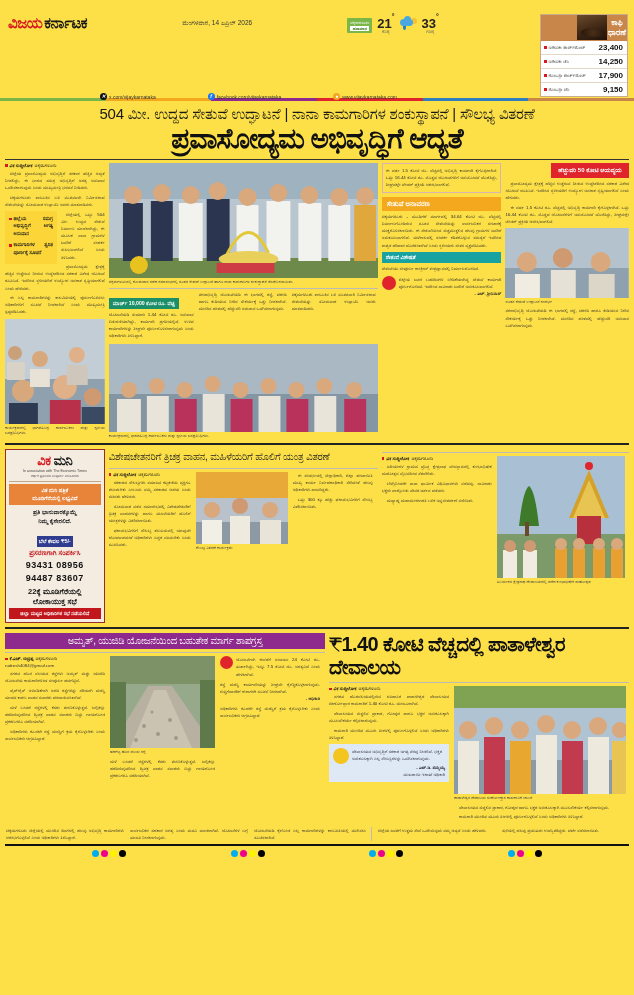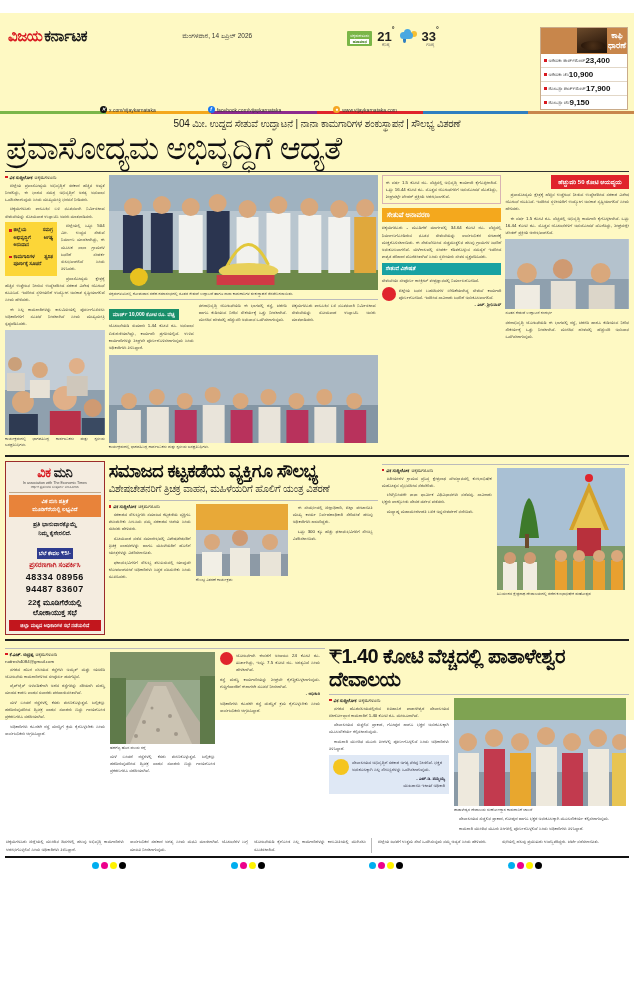--- a/index.html
+++ b/index.html
@@ -2,21 +2,21 @@
 <html><head>
 <meta charset="utf-8">
 <style>
   * { box-sizing: border-box; margin: 0; padding: 0; }
   html, body {
     width: 634px; height: 995px;
     background: #ffffff;
     font-family: "Liberation Sans", sans-serif;
     overflow: hidden;
   }
-  .page { position: relative; width: 634px; height: 707px; background:#fef9c3;margin-top:13px; }
+  .page { position: relative; width: 634px; height: 995px; background:#fde047; }
 
   
   .masthead { position:relative; padding: 14px 8px 0 8px; height:98px; }
   .mh-top { display:flex; align-items:flex-start; justify-content:space-between; height:26px; }
   .vk-logo { display:flex; align-items:baseline; gap:2px; font-weight:bold; font-size:15px; letter-spacing:-0.5px; }
   .vk-logo .red { color:#d81920; }
   .vk-logo .blk { color:#1a1a1a; }
   .mh-date { font-size:6.5px; color:#333; padding-top:5px; }
   .mh-weather { display:flex; align-items:center; gap:5px; padding-top:2px; }
   .wx-badge { background:#7ab648; color:#fff; font-size:4px; line-height:1.25; padding:2px 3px; text-align:center; border-radius:1px; }
@@ -38,33 +38,33 @@
   .mh-social { position:absolute; bottom:-2px; left:100px; display:flex; gap:52px; font-size:5px; color:#333; }
   .mh-social span { display:flex; align-items:center; gap:2px; }
   .soc-dot { width:7px;height:7px;border-radius:50%;display:inline-block; color:#fff; font-size:5px; text-align:center; line-height:7px; font-weight:bold;}
 
   
   .coffee { position:absolute; right:6px; top:14px; width:88px; border:1px solid #c9ab8a; background:#fff; }
   .coffee-hd { display:flex; background:#c8864b;padding-left:36px; }
   .coffee-pic { width:34px; height:25px; background:linear-gradient(160deg,#6b4a2b,#3a2413 60%,#20130a); position:relative; }
   .coffee-pic:after{content:"";position:absolute;left:4px;bottom:3px;width:24px;height:9px;background:radial-gradient(circle,#4a2f18,#261509);border-radius:50%;}
   .coffee-ttl { flex:1; color:#fff; font-size:8px; font-weight:bold; text-align:center; line-height:1.25; padding:3px 1px; }
-  .coffee-row { display:flex; align-items:center; border-bottom:1px solid #e2d7c7; padding:2px 4px 2px 3px; }
+  .coffee-row { display:flex; justify-content:space-between; align-items:center; border-bottom:1px solid #e2d7c7; padding:2px 4px 2px 3px; }
   .coffee-row:last-child{border-bottom:none;}
   .cr-lbl { font-size:4.5px; color:#333; display:flex; align-items:center; gap:2px; }
   .cr-lbl:before{content:"";width:2.5px;height:2.5px;background:#d81920;display:inline-block;}
   .cr-val { font-size:8px; font-weight:bold; color:#111; }
 
   
   .strip { display:flex; height:3px; }
   .strip i { flex:1; display:block; }
 
   
-  .kicker { text-align:center; font-size:10px; color:#1a1a1a; padding:4px 16px 1px; letter-spacing:-0.2px; }
-  .mainhead { text-align:left; font-size:32px; font-weight:normal; color:#111; padding:0 6px 3px; letter-spacing:-1px; line-height:1.08; }
+  .kicker { text-align:center; font-size:15px; color:#1a1a1a; padding:4px 16px 1px; letter-spacing:-0.2px; }
+  .mainhead { text-align:center; font-size:28px; font-weight:bold; color:#111; padding:0 6px 3px; letter-spacing:-1px; line-height:1.08; }
   .rule { border-top:1px solid #333; margin:2px 5px; }
   .rule.thin { border-top:1px solid #bbb; }
 
   
   .cols { display:flex; padding:0 5px; gap:4px; }
   .col { }
   .c1 { width:100px; }
   .c2 { width:270px; }
   .c3 { width:120px; }
   .c4 { width:124px; }
@@ -173,21 +173,21 @@
           <div>ಕಾಫಿ</div>
           <div>ಧಾರಣೆ</div>
         </div>
       </div>
       <div class="coffee-row">
         <span class="cr-lbl">ಅರೇಬಿಕಾ ಪಾರ್ಚ್‌ಮೆಂಟ್</span>
         <span class="cr-val">23,400</span>
       </div>
       <div class="coffee-row">
         <span class="cr-lbl">ಅರೇಬಿಕಾ ಚೆರಿ</span>
-        <span class="cr-val">10,900</span>
+        <span class="cr-val">14,250</span>
       </div>
       <div class="coffee-row">
         <span class="cr-lbl">ರೋಬಸ್ಟಾ ಪಾರ್ಚ್‌ಮೆಂಟ್</span>
         <span class="cr-val">17,900</span>
       </div>
       <div class="coffee-row">
         <span class="cr-lbl">ರೋಬಸ್ಟಾ ಚೆರಿ</span>
         <span class="cr-val">9,150</span>
       </div>
     </div>
@@ -400,32 +400,31 @@
         </div>
         <div class="vkm-t">
           <div>ಪ್ರತಿ ಭಾನುವಾರಕ್ಕೊಮ್ಮೆ</div>
           <div>ನಿಮ್ಮ ಕೈಸೇರಲಿದೆ.</div>
         </div>
         <div class="vkm-p">
           <span>ಬೆಲೆ ಕೇವಲ</span>
           <span>₹5/-</span>
         </div>
         <div class="vkm-c">ಪ್ರಸರಣಗಾಗಿ ಸಂಪರ್ಕಿಸಿ</div>
-        <div class="vkm-n">48334 08956</div>
+        <div class="vkm-n">93431 08956</div>
         <div class="vkm-n">94487 83607</div>
         <div class="vkm-f">
           <div>22ಕ್ಕೆ ಮೂಡಿಗೆರೆಯಲ್ಲಿ</div>
           <div>ಲೋಕಾಯುಕ್ತ ಸಭೆ</div>
         </div>
         <div class="vkm-g">ಜಿಲ್ಲಾ ಮಟ್ಟದ ಅಧಿಕಾರಿಗಳ ಸಭೆ ನಡೆಯಲಿದೆ</div>
       </div>
     </div>
 
     <div class="col c2">
-      <div class="sechead">ಸಮಾಜದ ಕಟ್ಟಕಡೆಯ ವ್ಯಕ್ತಿಗೂ ಸೌಲಭ್ಯ</div>
       <div class="subhead">ವಿಶೇಷಚೇತನರಿಗೆ ತ್ರಿಚಕ್ರ ವಾಹನ, ಮಹಿಳೆಯರಿಗೆ ಹೊಲಿಗೆ ಯಂತ್ರ ವಿತರಣೆ</div>
       <div class="rule thin" style="margin:2px 0 3px;"></div>
       <div style="display:flex;gap:5px;">
         <div style="width:82px;">
           <div class="byline">
             <b>ವಿಕ ಸುದ್ದಿಲೋಕ</b>
             <span>ಚಿಕ್ಕಮಗಳೂರು</span>
           </div>
           <div class="bodytext">
             <p>ಸರಕಾರದ ಸೌಲಭ್ಯಗಳು ಸಮಾಜದ ಕಟ್ಟಕಡೆಯ ವ್ಯಕ್ತಿಗೂ ತಲುಪಬೇಕು ಎಂಬುದು ನಮ್ಮ ಸರಕಾರದ ಆಶಯ ಎಂದು ಸಚಿವರು ಹೇಳಿದರು.</p>
@@ -511,20 +510,21 @@
         </div>
       </div>
     </div>
   </div>
 
   <div class="sec-rule"></div>
 
   <div class="cols" style="margin-top:4px;">
 
     <div class="col" style="width:320px;">
+      <div class="purple-bar">ಅಮೃತ್, ಯುಜಿಡಿ ಯೋಜನೆಯಿಂದ ಬಹುತೇಕ ಮಾರ್ಗ ಶಾಪಗ್ರಸ್ತ</div>
       <div class="rule thin" style="margin:3px 0;"></div>
       <div style="display:flex;gap:5px;">
         <div style="width:100px;">
           <div class="byline">
             <b>ಕೆ.ಎಚ್. ರುದ್ರಪ್ಪ</b>
             <span>ಚಿಕ್ಕಮಗಳೂರು</span>
           </div>
           <div style="font-size:4.4px;color:#333;margin-bottom:2px;">rudresh4084@gmail.com</div>
           <div class="bodytext">
             <p>ನಗರದ ಹೊರ ವಲಯದ ರಸ್ತೆಗಳು ಅಮೃತ್ ಮತ್ತು ಯುಜಿಡಿ ಯೋಜನೆಯ ಕಾಮಗಾರಿಗಳಿಂದ ಸಂಪೂರ್ಣ ಹದಗೆಟ್ಟಿವೆ.</p>

